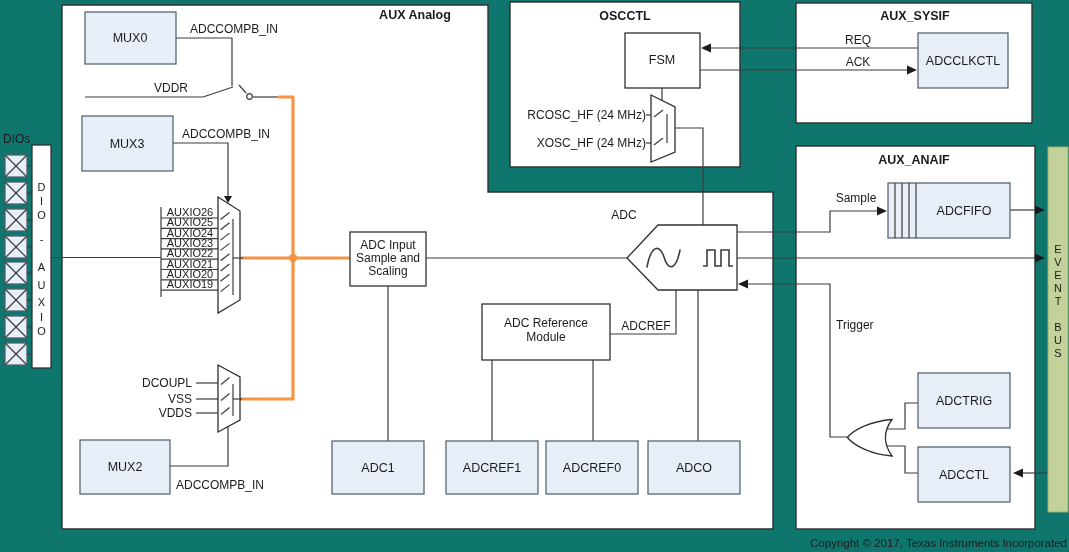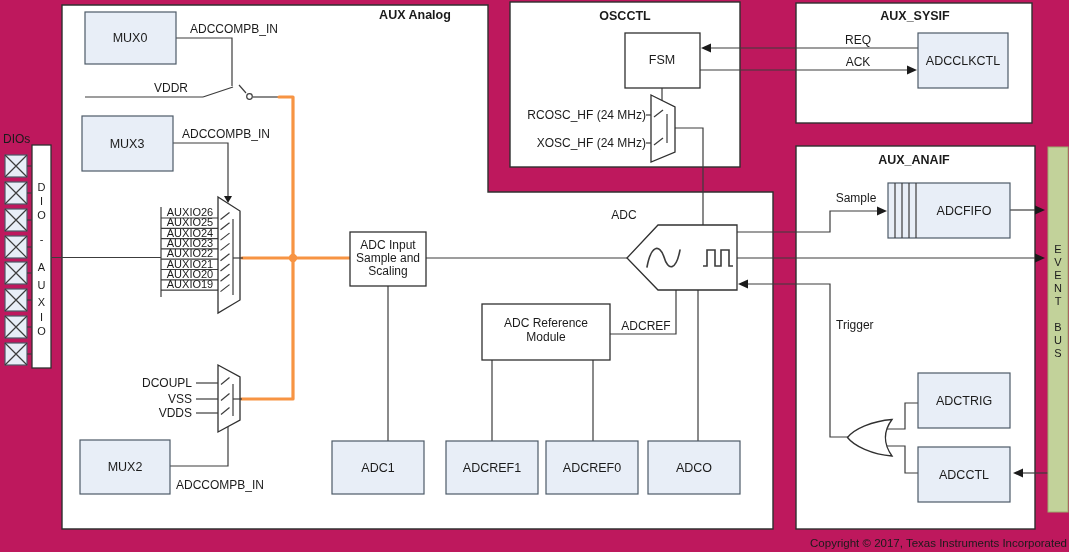--- a/index.html
+++ b/index.html
@@ -1,16 +1,16 @@
 <!DOCTYPE html>
 <html><head>
 <meta charset="utf-8">
 <style>
   html,body{margin:0;padding:0;background:#fff;}
-  .stage{position:relative;width:1069px;height:552px;background:#be185d;overflow:hidden;}
+  .stage{position:relative;width:1069px;height:552px;background:#0f766e;overflow:hidden;}
   svg{display:block;}
   text{font-family:"Liberation Sans", sans-serif;fill:#1b1b1b;}
   .title{font-size:12.5px;font-weight:bold;}
   .blk{font-size:12.5px;}
   .sig{font-size:12px;}
   .aux{font-size:11px;}
   .vert{font-size:11px;}
   .copy{font-size:11.5px;fill:#1b1b1b;}
   .wire{stroke:#3c3c3c;stroke-width:1.2;fill:none;}
   .owire{stroke-width:3.2;fill:none;stroke-linejoin:round;stroke-linecap:round;}

